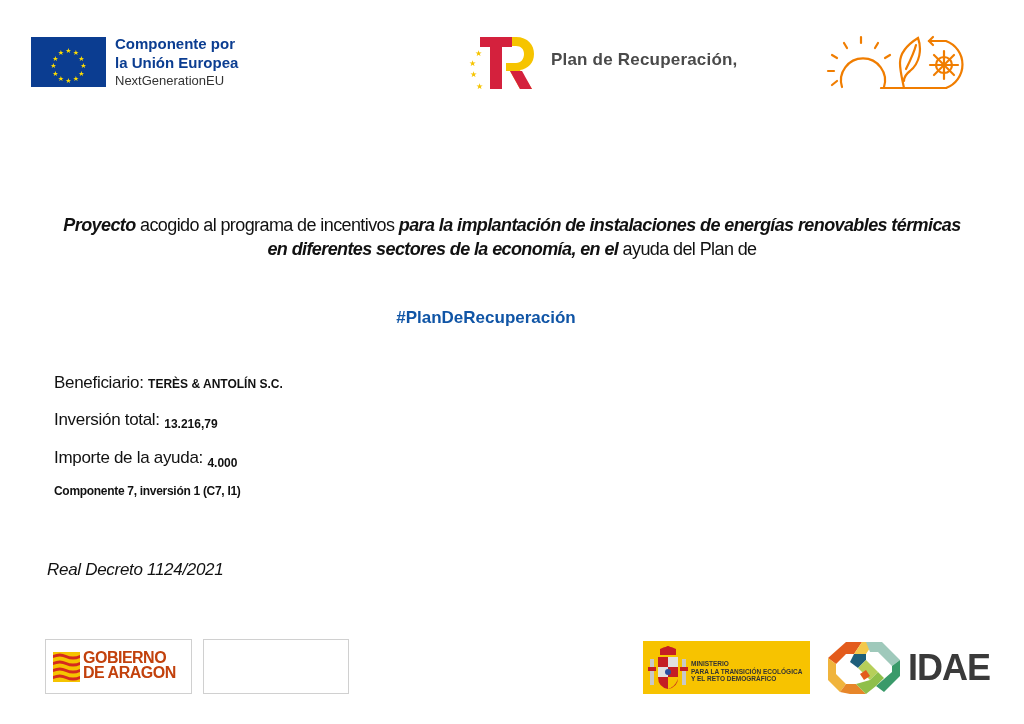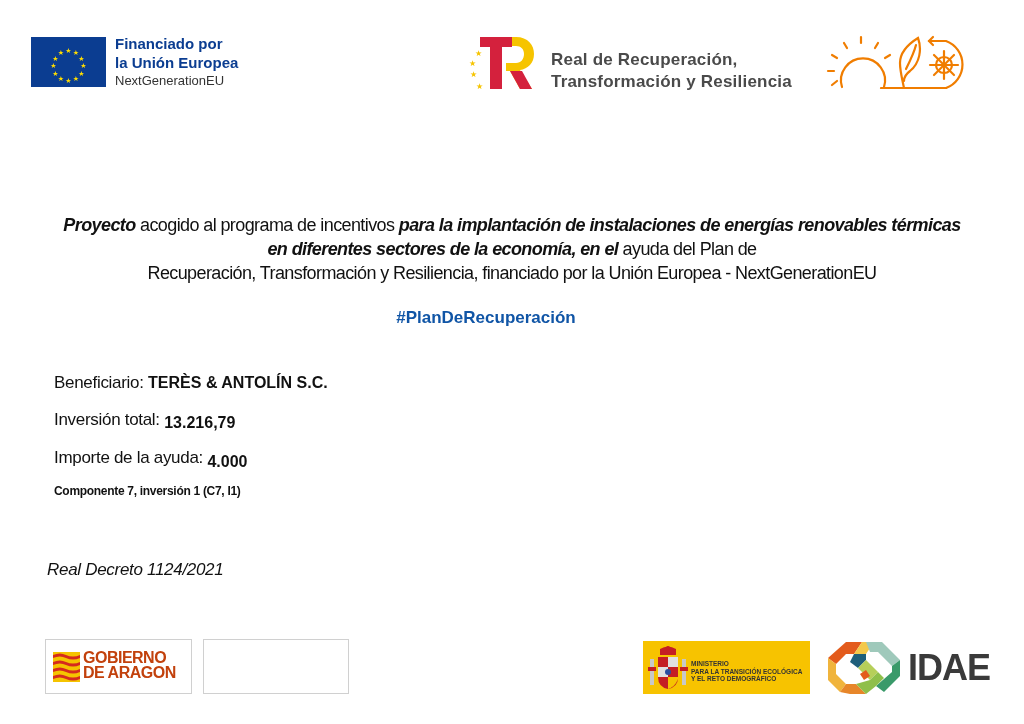--- a/index.html
+++ b/index.html
@@ -21,21 +21,21 @@
 
   #renew-icon { left: 826px; top: 33px; width: 142px; height: 56px; }
 
   
   #project-title { left: 60px; top: 213px; width: 904px; text-align: center; font-size: 18px; line-height: 24px; color: #111; letter-spacing: -0.6px; }
   #project-title b { font-weight: bold; font-style: italic; }
   #hashtag { left: 0; top: 308px; width: 972px; text-align: center; color: #1055a6; font-weight: bold; font-size: 17px; }
 
   
   .detail { left: 54px; font-size: 17px; color: #111; letter-spacing: -0.3px; }
-  .detail .val { font-size: 16px; font-weight: bold; letter-spacing: 0; }
+  .detail .val { font-size: 12px; font-weight: bold; letter-spacing: 0; }
   #d-benef { top: 373px; }
   #d-benef .val { position: relative; top: 0; }
   #d-inv { top: 410px; }
   #d-inv .val { position: relative; top: 3px; margin-top: 28px; }
   #d-imp { top: 448px; }
   #d-imp .val { position: relative; top: 4px; }
   #d-comp { top: 484px; font-weight: bold; font-size: 12px; }
 
   #decree { left: 47px; top: 560px; font-style: italic; font-size: 17px; letter-spacing: -0.3px; }
 
@@ -71,43 +71,42 @@
       <text x="37.5" y="46">★</text>
       <text x="30" y="44">★</text>
       <text x="24.5" y="38.5">★</text>
       <text x="22.5" y="31">★</text>
       <text x="24.5" y="23.5">★</text>
       <text x="30" y="18">★</text>
     </g>
   </svg>
 </div>
 <div id="eu-text" class="abs">
-  <span class="l1">Financiado por</span>
+  <span class="l1">Componente por</span>
   <span class="l2">la Unión Europea</span>
   <span class="l3">NextGenerationEU</span>
 </div>
 
 <div id="tr-logo" class="abs">
   <svg width="70" height="60" viewBox="0 0 70 60">
     <g fill="#f6c400" font-size="8">
       <text x="9" y="23">★</text>
       <text x="3" y="33">★</text>
       <text x="4" y="44">★</text>
       <text x="10" y="56">★</text>
     </g>
 
     <path d="M34 4 H50 C62 4 68 12 68 21 C68 30 62 36 54 37 L66 56 H54 L44 38 H40 V30 H50 C55 30 58 26 58 21 C58 16 55 13 50 13 H34 Z" fill="#f6c400"></path>
 
     <path d="M14 4 H46 V14 H36 V56 H24 V14 H14 Z" fill="#d4213d"></path>
     <path d="M44 38 L54 56 H66 L56 38 Z" fill="#d4213d"></path>
   </svg>
 </div>
 <div id="prtr-text" class="abs">
-  <span>Real de Recuperación,</span>
-  <span>Transformación y Resiliencia</span>
+  <span>Plan de Recuperación,</span>
 </div>
 
 <div id="renew-icon" class="abs">
   <svg width="142" height="56" viewBox="0 0 142 56" fill="none" stroke="#f07d00" stroke-width="2.2" stroke-linecap="round">
 
     <path d="M16 54 A22 22 0 1 1 58 54"></path>
     <line x1="35" y1="4" x2="35" y2="10"></line>
     <line x1="18" y1="10" x2="21" y2="15"></line>
     <line x1="52" y1="10" x2="49" y2="15"></line>
     <line x1="6" y1="22" x2="11" y2="25"></line>
@@ -124,21 +123,21 @@
     <path d="M107 4 L103 8 L107 12"></path>
     <circle cx="118" cy="32" r="8"></circle>
     <line x1="118" y1="18" x2="118" y2="46"></line>
     <line x1="104" y1="32" x2="132" y2="32"></line>
     <line x1="108" y1="22" x2="128" y2="42"></line>
     <line x1="128" y1="22" x2="108" y2="42"></line>
   </svg>
 </div>
 
 <div id="project-title" class="abs">
-  <b>Proyecto</b><span> acogido al programa de incentivos </span><b>para la implantación de instalaciones de energías renovables térmicas en diferentes sectores de la economía, en el</b><span> ayuda del Plan de </span><br><span>Recuperación, Transformación y Resiliencia, financiado por la Unión Europea - NextGenerationEU</span>
+  <b>Proyecto</b><span> acogido al programa de incentivos </span><b>para la implantación de instalaciones de energías renovables térmicas en diferentes sectores de la economía, en el</b><span> ayuda del Plan de </span><br>
 </div>
 
 <div id="hashtag" class="abs">#PlanDeRecuperación</div>
 
 <div id="d-benef" class="abs detail">
   <span>Beneficiario:</span>
   <span class="val">TERÈS &amp; ANTOLÍN S.C.</span>
 </div>
 <div id="d-inv" class="abs detail">
   <span>Inversión total:</span>

